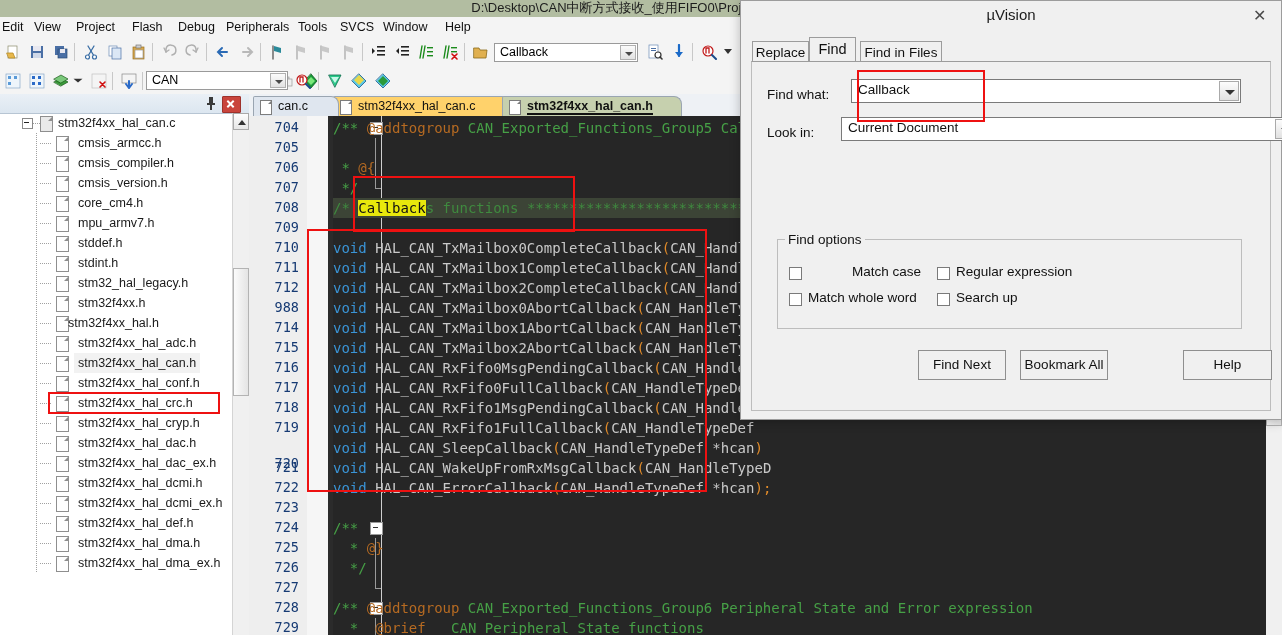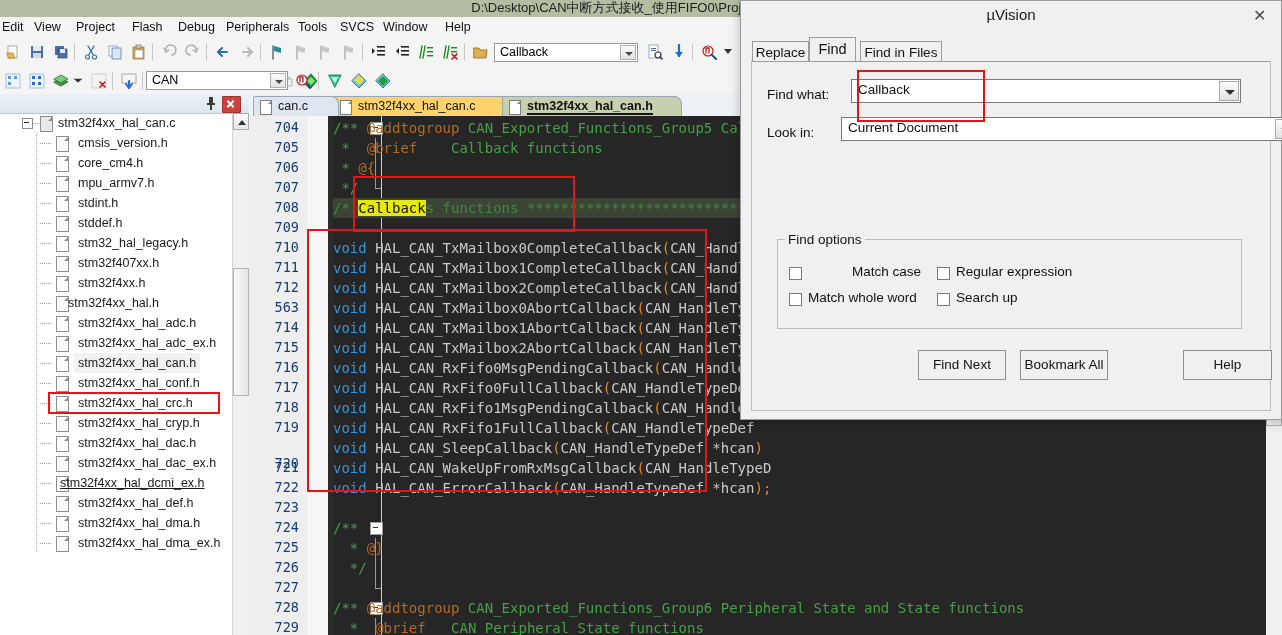--- a/index.html
+++ b/index.html
@@ -475,82 +475,82 @@
         <div class="trow">
           <div class="expander"></div>
           <div class="dotstub" style="left:33px;"></div>
           <div class="fileicon c" style="left:40px;"></div>
           <span class="lbl" style="left:58px;">stm32f4xx_hal_can.c</span>
         </div>
         <div class="trow">
           <div class="dotline"></div>
           <div class="dotstub" style="left:40px;width:12px;"></div>
           <div class="fileicon" style="left:56px;"></div>
+          <span class="lbl" style="left:74px;padding:0 4px;">cmsis_armcc.h</span>
+        </div>
+        <div class="trow">
+          <div class="dotline"></div>
+          <div class="dotstub" style="left:40px;width:12px;"></div>
+          <div class="fileicon" style="left:56px;"></div>
+          <span class="lbl" style="left:74px;padding:0 4px;">cmsis_compiler.h</span>
+        </div>
+        <div class="trow">
+          <div class="dotline"></div>
+          <div class="dotstub" style="left:40px;width:12px;"></div>
+          <div class="fileicon" style="left:56px;"></div>
           <span class="lbl" style="left:74px;padding:0 4px;">cmsis_version.h</span>
         </div>
         <div class="trow">
           <div class="dotline"></div>
           <div class="dotstub" style="left:40px;width:12px;"></div>
           <div class="fileicon" style="left:56px;"></div>
           <span class="lbl" style="left:74px;padding:0 4px;">core_cm4.h</span>
         </div>
         <div class="trow">
           <div class="dotline"></div>
           <div class="dotstub" style="left:40px;width:12px;"></div>
           <div class="fileicon" style="left:56px;"></div>
           <span class="lbl" style="left:74px;padding:0 4px;">mpu_armv7.h</span>
         </div>
         <div class="trow">
           <div class="dotline"></div>
           <div class="dotstub" style="left:40px;width:12px;"></div>
           <div class="fileicon" style="left:56px;"></div>
+          <span class="lbl" style="left:74px;padding:0 4px;">stddef.h</span>
+        </div>
+        <div class="trow">
+          <div class="dotline"></div>
+          <div class="dotstub" style="left:40px;width:12px;"></div>
+          <div class="fileicon" style="left:56px;"></div>
           <span class="lbl" style="left:74px;padding:0 4px;">stdint.h</span>
         </div>
         <div class="trow">
           <div class="dotline"></div>
           <div class="dotstub" style="left:40px;width:12px;"></div>
           <div class="fileicon" style="left:56px;"></div>
-          <span class="lbl" style="left:74px;padding:0 4px;">stddef.h</span>
-        </div>
-        <div class="trow">
-          <div class="dotline"></div>
-          <div class="dotstub" style="left:40px;width:12px;"></div>
-          <div class="fileicon" style="left:56px;"></div>
           <span class="lbl" style="left:74px;padding:0 4px;">stm32_hal_legacy.h</span>
         </div>
         <div class="trow">
           <div class="dotline"></div>
           <div class="dotstub" style="left:40px;width:12px;"></div>
           <div class="fileicon" style="left:56px;"></div>
-          <span class="lbl" style="left:74px;padding:0 4px;">stm32f407xx.h</span>
-        </div>
-        <div class="trow">
-          <div class="dotline"></div>
-          <div class="dotstub" style="left:40px;width:12px;"></div>
-          <div class="fileicon" style="left:56px;"></div>
           <span class="lbl" style="left:74px;padding:0 4px;">stm32f4xx.h</span>
         </div>
         <div class="trow">
           <div class="dotline"></div>
           <div class="dotstub" style="left:40px;width:12px;"></div>
           <div class="fileicon" style="left:56px;"></div>
           <span class="lbl" style="left:64px;padding:0 4px;">stm32f4xx_hal.h</span>
         </div>
         <div class="trow">
           <div class="dotline"></div>
           <div class="dotstub" style="left:40px;width:12px;"></div>
           <div class="fileicon" style="left:56px;"></div>
           <span class="lbl" style="left:74px;padding:0 4px;">stm32f4xx_hal_adc.h</span>
         </div>
-        <div class="trow">
-          <div class="dotline"></div>
-          <div class="dotstub" style="left:40px;width:12px;"></div>
-          <div class="fileicon" style="left:56px;"></div>
-          <span class="lbl" style="left:74px;padding:0 4px;">stm32f4xx_hal_adc_ex.h</span>
-        </div>
         <div class="trow sel">
           <div class="dotline"></div>
           <div class="dotstub" style="left:40px;width:12px;"></div>
           <div class="fileicon" style="left:56px;"></div>
           <span class="lbl" style="left:74px;padding:0 4px;">stm32f4xx_hal_can.h</span>
         </div>
         <div class="trow">
           <div class="dotline"></div>
           <div class="dotstub" style="left:40px;width:12px;"></div>
           <div class="fileicon" style="left:56px;"></div>
@@ -577,21 +577,27 @@
         <div class="trow">
           <div class="dotline"></div>
           <div class="dotstub" style="left:40px;width:12px;"></div>
           <div class="fileicon" style="left:56px;"></div>
           <span class="lbl" style="left:74px;padding:0 4px;">stm32f4xx_hal_dac_ex.h</span>
         </div>
         <div class="trow">
           <div class="dotline"></div>
           <div class="dotstub" style="left:40px;width:12px;"></div>
           <div class="fileicon" style="left:56px;"></div>
-          <span class="lbl" style="left:56px;padding:0 4px;text-decoration:underline;">stm32f4xx_hal_dcmi_ex.h</span>
+          <span class="lbl" style="left:74px;padding:0 4px;">stm32f4xx_hal_dcmi.h</span>
+        </div>
+        <div class="trow">
+          <div class="dotline"></div>
+          <div class="dotstub" style="left:40px;width:12px;"></div>
+          <div class="fileicon" style="left:56px;"></div>
+          <span class="lbl" style="left:74px;padding:0 4px;">stm32f4xx_hal_dcmi_ex.h</span>
         </div>
         <div class="trow">
           <div class="dotline"></div>
           <div class="dotstub" style="left:40px;width:12px;"></div>
           <div class="fileicon" style="left:56px;"></div>
           <span class="lbl" style="left:74px;padding:0 4px;">stm32f4xx_hal_def.h</span>
         </div>
         <div class="trow">
           <div class="dotline"></div>
           <div class="dotstub" style="left:40px;width:12px;"></div>
@@ -622,21 +628,21 @@
       <div id="gutter">
           <div class="ln" style="top: 3px;">704</div>
           <div class="ln" style="top: 23px;">705</div>
           <div class="ln" style="top: 43px;">706</div>
           <div class="ln" style="top: 63px;">707</div>
           <div class="ln" style="top: 83px;">708</div>
           <div class="ln" style="top: 103px;">709</div>
           <div class="ln" style="top: 123px;">710</div>
           <div class="ln" style="top: 143px;">711</div>
           <div class="ln" style="top: 163px;">712</div>
-          <div class="ln" style="top: 183px;">563</div>
+          <div class="ln" style="top: 183px;">988</div>
           <div class="ln" style="top: 203px;">714</div>
           <div class="ln" style="top: 223px;">715</div>
           <div class="ln" style="top: 243px;">716</div>
           <div class="ln" style="top: 263px;">717</div>
           <div class="ln" style="top: 283px;">718</div>
           <div class="ln" style="top: 303px;">719</div>
           <div class="ln" style="top: 323px; margin-top: 16px;">720</div>
           <div class="ln" style="top: 343px;">721</div>
           <div class="ln" style="top: 363px;">722</div>
           <div class="ln" style="top: 383px;">723</div>
@@ -658,21 +664,20 @@
           <div class="foldline" style="top: 422px; height: 20px;"></div>
           <div class="foldline" style="top: 442px; height: 20px;"></div>
           <div class="foldline" style="top: 462px; height: 10px;"></div>
           <div class="foldend" style="top: 472px;"></div>
           <div class="fold" style="top: 486px;"></div>
           <div class="foldline" style="top: 502px; height: 20px;"></div>
         </div>
       <div id="changebar"></div>
       <div id="codebody">
           <div class="cl" style="top: 2px;"><span class="doc">/** </span><span class="tag">@addtogroup</span><span class="doc"> CAN_Exported_Functions_Group5 Callb</span></div>
-          <div class="cl" style="top: 22px;"><span class="doc"> *  </span><span class="tag">@brief</span><span class="doc">    Callback functions</span></div>
           <div class="cl" style="top: 42px;"><span class="doc"> * </span><span class="tag">@{</span></div>
           <div class="cl" style="top: 62px;"><span class="doc"> */</span></div>
           <div class="cl curline" style="top: 82px;"><span class="cmt">/* </span><span class="hit">Callback</span><span class="cmt">s functions *****************************</span></div>
           <div class="cl" style="top: 102px;">&nbsp;</div>
           <div class="cl" style="top: 122px;"><span class="kw">void</span><span class="ctext"> HAL_CAN_TxMailbox0CompleteCallback</span><span class="punc">(</span><span class="ctext">CAN_HandleT</span></div>
           <div class="cl" style="top: 142px;"><span class="kw">void</span><span class="ctext"> HAL_CAN_TxMailbox1CompleteCallback</span><span class="punc">(</span><span class="ctext">CAN_HandleT</span></div>
           <div class="cl" style="top: 162px;"><span class="kw">void</span><span class="ctext"> HAL_CAN_TxMailbox2CompleteCallback</span><span class="punc">(</span><span class="ctext">CAN_HandleT</span></div>
           <div class="cl" style="top: 182px;"><span class="kw">void</span><span class="ctext"> HAL_CAN_TxMailbox0AbortCallback</span><span class="punc">(</span><span class="ctext">CAN_HandleType</span></div>
           <div class="cl" style="top: 202px;"><span class="kw">void</span><span class="ctext"> HAL_CAN_TxMailbox1AbortCallback</span><span class="punc">(</span><span class="ctext">CAN_HandleType</span></div>
           <div class="cl" style="top: 222px;"><span class="kw">void</span><span class="ctext"> HAL_CAN_TxMailbox2AbortCallback</span><span class="punc">(</span><span class="ctext">CAN_HandleType</span></div>
@@ -681,21 +686,21 @@
           <div class="cl" style="top: 282px;"><span class="kw">void</span><span class="ctext"> HAL_CAN_RxFifo1MsgPendingCallback</span><span class="punc">(</span><span class="ctext">CAN_HandleTy</span></div>
           <div class="cl" style="top: 302px;"><span class="kw">void</span><span class="ctext"> HAL_CAN_RxFifo1FullCallback</span><span class="punc">(</span><span class="ctext">CAN_HandleTypeDef </span></div>
           <div class="cl" style="top: 322px;"><span class="kw">void</span><span class="ctext"> HAL_CAN_SleepCallback</span><span class="punc">(</span><span class="ctext">CAN_HandleTypeDef *hcan</span><span class="punc">)</span></div>
           <div class="cl" style="top: 362px;"><span class="kw">void</span><span class="ctext"> HAL_CAN_ErrorCallback</span><span class="punc">(</span><span class="ctext">CAN_HandleTypeDef *hcan</span><span class="punc">);</span></div>
           <div class="cl" style="top: 342px;"><span class="kw">void</span><span class="ctext"> HAL_CAN_WakeUpFromRxMsgCallback</span><span class="punc">(</span><span class="ctext">CAN_HandleTypeD</span></div>
           <div class="cl" style="top: 382px;">&nbsp;</div>
           <div class="cl" style="top: 402px;"><span class="doc">/**</span></div>
           <div class="cl" style="top: 422px;"><span class="doc">  * </span><span class="tag">@}</span></div>
           <div class="cl" style="top: 442px;"><span class="doc">  */</span></div>
           <div class="cl" style="top: 462px;">&nbsp;</div>
-          <div class="cl" style="top: 482px;"><span class="doc">/** </span><span class="tag">@addtogroup</span><span class="doc"> CAN_Exported_Functions_Group6 Peripheral State and State functions</span></div>
+          <div class="cl" style="top: 482px;"><span class="doc">/** </span><span class="tag">@addtogroup</span><span class="doc"> CAN_Exported_Functions_Group6 Peripheral State and Error expression</span></div>
           <div class="cl" style="top: 502px;"><span class="doc">  *  </span><span class="tag">@brief</span><span class="doc">   CAN Peripheral State functions</span></div>
         </div>
       <div class="hl-red" id="code-hl-1" style="left: 104px; top: 60px; width: 222px; height: 56px;"></div>
       <div class="hl-red" id="code-hl-2" style="left: 58px; top: 113px; width: 400px; height: 263px;"></div>
     </div>
     <div id="vscroll">
       <div class="thumb"></div>
     </div>
   </div>
 

